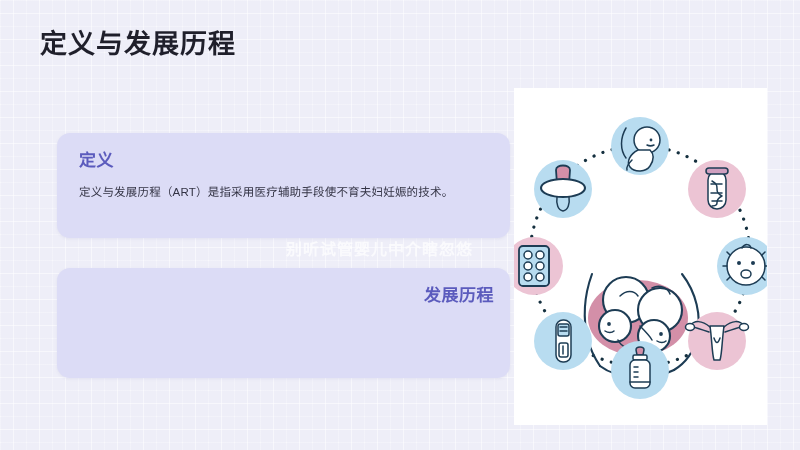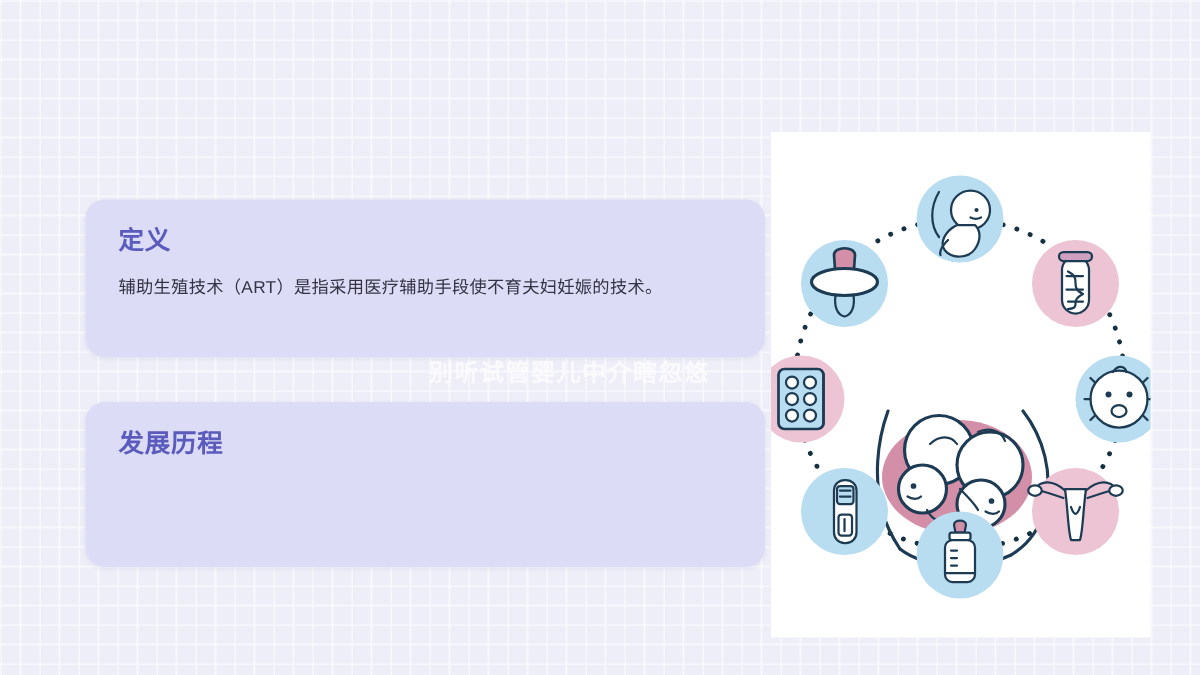--- a/index.html
+++ b/index.html
@@ -46,21 +46,21 @@
     position: absolute;
     left: 57px;
     width: 453px;
     background: #dcdcf6;
     border-radius: 13px;
     box-sizing: border-box;
     padding: 16px 16px 14px 22px;
     box-shadow: 0 1px 3px rgba(120,120,170,0.10);
   }
   #card-definition { top: 133px;  height: 105px; }
-  #card-history    { top: 268px;  height: 110px; }
+  #card-history    { top: 268px;  height: 110px; text-align: right; }
 
   .card-heading {
     font-size: 17px;
     line-height: 24px;
     color: #5b5bbd;
     font-weight: 700;
     letter-spacing: 0.5px;
     margin: 0 0 9px 0;
     white-space: nowrap;
   }
@@ -100,24 +100,25 @@
     display: block;
     width: 253px;
     height: 337px;
   }
 </style>
 </head>
 <body>
 
 <div id="slide">
 
+  <div id="page-title">定义与发展历程</div>
 
   <div class="card" id="card-definition">
     <div class="card-heading">定义</div>
-    <div class="card-body">辅助生殖技术（ART）是指采用医疗辅助手段使不育夫妇妊娠的技术。</div>
+    <div class="card-body">定义与发展历程（ART）是指采用医疗辅助手段使不育夫妇妊娠的技术。</div>
   </div>
 
   <div class="card" id="card-history">
     <div class="card-heading">发展历程</div>
   </div>
 
   <div id="watermark">别听试管婴儿中介瞎忽悠</div>
 
   <div id="illustration-panel">
     <svg id="illustration-svg" viewBox="0 0 253 337" xmlns="http://www.w3.org/2000/svg">

